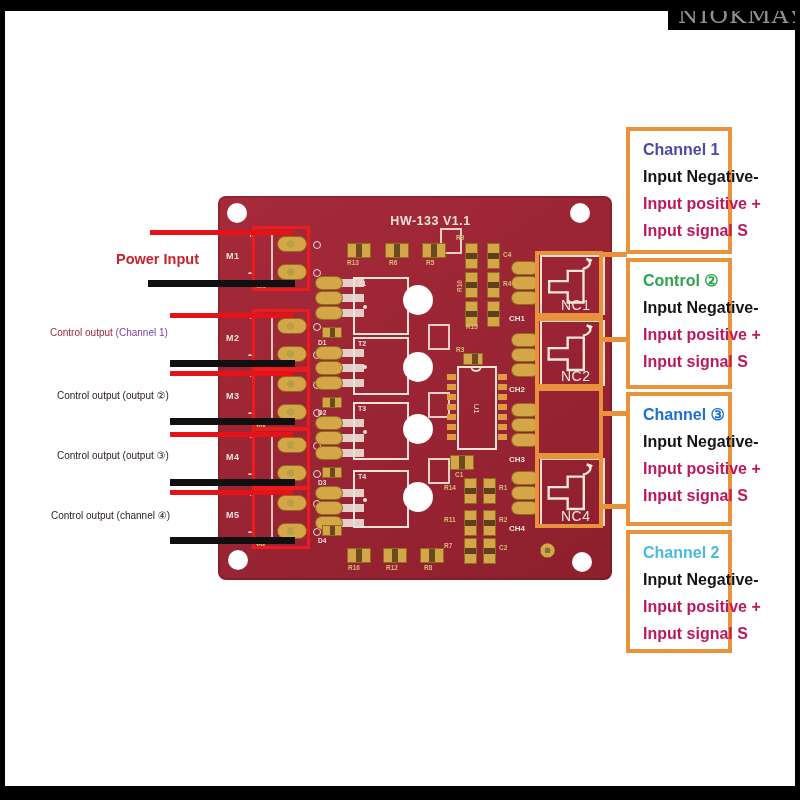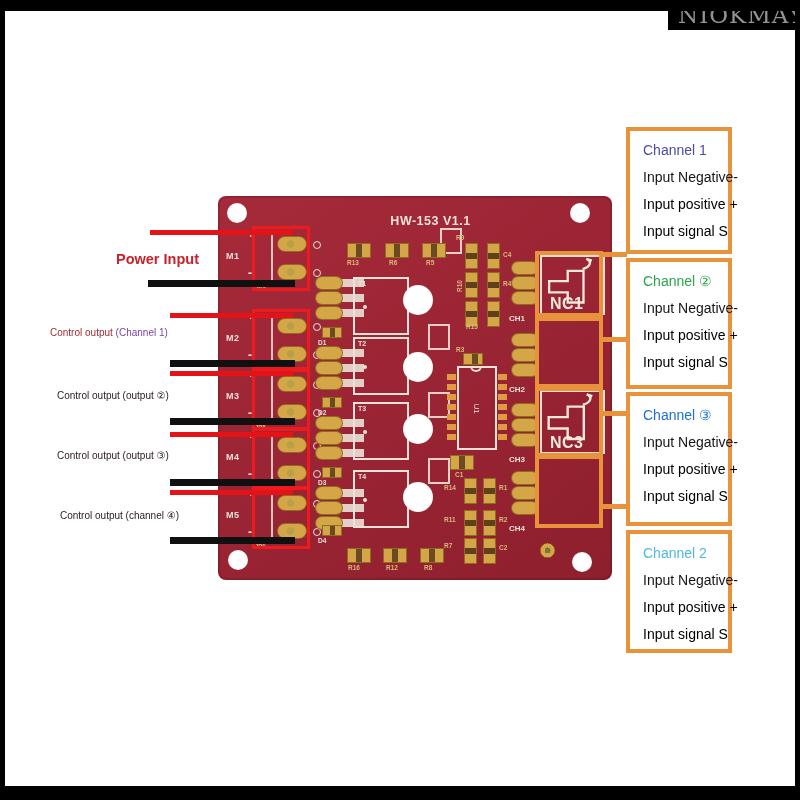--- a/index.html
+++ b/index.html
@@ -55,34 +55,34 @@
   .ic{position:absolute;left:239px;top:170px;width:36px;height:80px;border:2px solid #ece2d8}
   .ic::before{content:"";position:absolute;left:11px;top:-2px;width:8px;height:4px;border:2px solid #ece2d8;
               border-top:none;border-radius:0 0 6px 6px}
   .icpads{position:absolute;top:6px;width:9px;height:68px;
           background:repeating-linear-gradient(180deg,#e09a40 0 6px,rgba(0,0,0,0) 6px 10px)}
   .lft{left:-12px}.rgt{right:-12px}
   .ic .un{position:absolute;left:12px;top:36px;font-size:8px;color:#ece2d8;transform:rotate(90deg)}
   .chlab{position:absolute;left:291px;font-size:8px;color:#ece2d8;font-weight:bold}
   .choval{left:294px}
   .relay{position:absolute;left:322px;width:61px;border:2px solid #ecdfd2}
-  .relay .tn{position:absolute;left:8px;bottom:0;font-size:16px;color:#f2e8dc;font-weight:bold;letter-spacing:.5px}
+  .relay .tn{position:absolute;left:19px;bottom:0;font-size:14px;color:#f2e8dc;font-weight:normal;letter-spacing:.5px}
   .relay svg{position:absolute;left:0;top:0}
   
   .redbox{position:absolute;border:3px solid #ee1b1e;z-index:6;box-sizing:border-box}
   .wire{position:absolute;z-index:7}
   .wred{height:5px;background:#e41317}
   .wblk{height:7px;background:#101010}
   .obox{position:absolute;left:535px;width:68px;border:4px solid #e8923c;z-index:5;box-sizing:border-box}
   .oline{position:absolute;left:602px;width:25px;height:5px;background:#e8923c;z-index:5}
   .chbox{position:absolute;left:626px;width:106px;border:4px solid #e8923c;background:#fff;z-index:4;
          box-sizing:border-box;padding:12px 4px 0 13px;display:flex;flex-direction:column;gap:13px}
-  .chbox div{font-size:14px;font-weight:normal;line-height:14px;white-space:nowrap}
+  .chbox div{font-size:16px;font-weight:bold;line-height:14px;white-space:nowrap}
   .ti1{color:#4b4aa5}.ti2{color:#2ca44b}.ti3{color:#1b6fd6}.ti4{color:#4db9de}
-  .rneg{color:#151515}.rpos{color:#000000}
+  .rneg{color:#151515}.rpos{color:#be185d}
   .lblpow{position:absolute;left:116px;top:251px;font-size:14.5px;font-weight:bold;color:#c8222a;z-index:8}
   .lblco{position:absolute;font-size:10px;font-weight:normal;z-index:8;white-space:nowrap}
   .lblco .pre{color:#9e2a33}.lblco .suf{color:#7b3fa5}
   .dark .pre,.dark .suf{color:#2e2127}
 </style>
 </head>
 <body>
 
 <div class="stage">
 
@@ -91,21 +91,21 @@
   <div class="bar" style="left:0;top:0;width:5px;height:800px"></div>
   <div class="bar" style="left:795px;top:0;width:5px;height:800px"></div>
   <div class="wm">NIOKMAY</div>
 
   <div class="pcb">
     <div class="hole" style="left:9px;top:7px"></div>
     <div class="hole" style="left:352px;top:7px"></div>
     <div class="hole" style="left:10px;top:354px"></div>
     <div class="hole" style="left:354px;top:356px"></div>
     <div class="shole"></div>
-    <div class="title">HW-153 V1.1</div>
+    <div class="title">HW-133 V1.1</div>
 
     <div class="tblock" style="top:34px">
       <div class="tline"></div>
       <div class="pad p1"></div>
       <div class="pad p2"></div>
       <div class="tdot d1"></div>
       <div class="tdot d2"></div>
       <span class="jp">JP9</span>
     </div>
     <div class="mrow" style="top:34px">
@@ -263,26 +263,33 @@
     <div class="oval3 choval" style="top:276px"></div>
     <span class="chlab" style="top:328px">CH4</span>
 
     <div class="relay" style="top:59px;height:56px">
       <svg width="57" height="52" viewBox="0 0 60 56">
         <path d="M7 26 h20 v-11 h17 v34 h-17 v-11 h-20 z" fill="none" stroke="#f2e8dc" stroke-width="2.5"></path>
         <path d="M43 13 C51 11 54 5 47 2 l6 2" fill="none" stroke="#f2e8dc" stroke-width="2.5"></path>
       </svg>
       <span class="tn">NC1</span>
     </div>
-    <div class="relay" style="top:194px;height:60px">
-      <svg width="57" height="54" viewBox="0 0 60 56">
+    <div class="relay" style="top:124px;height:62px">
+      <svg width="57" height="56" viewBox="0 0 60 56">
         <path d="M7 26 h20 v-11 h17 v34 h-17 v-11 h-20 z" fill="none" stroke="#f2e8dc" stroke-width="2.5"></path>
         <path d="M43 13 C51 11 54 5 47 2 l6 2" fill="none" stroke="#f2e8dc" stroke-width="2.5"></path>
       </svg>
-      <span class="tn">NC3</span>
+      <span class="tn">NC2</span>
+    </div>
+    <div class="relay" style="top:262px;height:64px">
+      <svg width="57" height="58" viewBox="0 0 60 56">
+        <path d="M7 26 h20 v-11 h17 v34 h-17 v-11 h-20 z" fill="none" stroke="#f2e8dc" stroke-width="2.5"></path>
+        <path d="M43 13 C51 11 54 5 47 2 l6 2" fill="none" stroke="#f2e8dc" stroke-width="2.5"></path>
+      </svg>
+      <span class="tn">NC4</span>
     </div>
   </div>
 
   <div class="redbox" style="left:252px;top:226px;width:58px;height:65px"></div>
   <div class="redbox" style="left:252px;top:309px;width:58px;height:63px"></div>
   <div class="redbox" style="left:252px;top:367px;width:58px;height:63px"></div>
   <div class="redbox" style="left:252px;top:428px;width:58px;height:61px"></div>
   <div class="redbox" style="left:252px;top:487px;width:58px;height:62px"></div>
 
   <div class="wire wred" style="left:150px;top:230px;width:143px"></div>
@@ -302,42 +309,42 @@
     <span class="suf">(Channel 1)</span>
   </div>
   <div class="lblco dark" style="left:57px;top:390px">
     <span class="pre">Control output</span>
     <span class="suf">(output ②)</span>
   </div>
   <div class="lblco dark" style="left:57px;top:450px">
     <span class="pre">Control output</span>
     <span class="suf">(output ③)</span>
   </div>
-  <div class="lblco dark" style="left:60px;top:510px">
+  <div class="lblco dark" style="left:51px;top:510px">
     <span class="pre">Control output</span>
     <span class="suf">(channel ④)</span>
   </div>
 
   <div class="obox" style="top:251px;height:66px"></div>
   <div class="obox" style="top:317px;height:71px"></div>
   <div class="obox" style="top:387px;height:70px"></div>
   <div class="obox" style="top:455px;height:73px"></div>
   <div class="oline" style="top:252px"></div>
   <div class="oline" style="top:337px"></div>
   <div class="oline" style="top:411px"></div>
   <div class="oline" style="top:504px"></div>
 
   <div class="chbox" style="top:127px;height:127px">
     <div class="ti1">Channel 1</div>
     <div class="rneg">Input Negative-</div>
     <div class="rpos">Input positive +</div>
     <div class="rpos">Input signal S</div>
   </div>
   <div class="chbox" style="top:258px;height:131px">
-    <div class="ti2">Channel ②</div>
+    <div class="ti2">Control ②</div>
     <div class="rneg">Input Negative-</div>
     <div class="rpos">Input positive +</div>
     <div class="rpos">Input signal S</div>
   </div>
   <div class="chbox" style="top:392px;height:134px">
     <div class="ti3">Channel ③</div>
     <div class="rneg">Input Negative-</div>
     <div class="rpos">Input positive +</div>
     <div class="rpos">Input signal S</div>
   </div>

